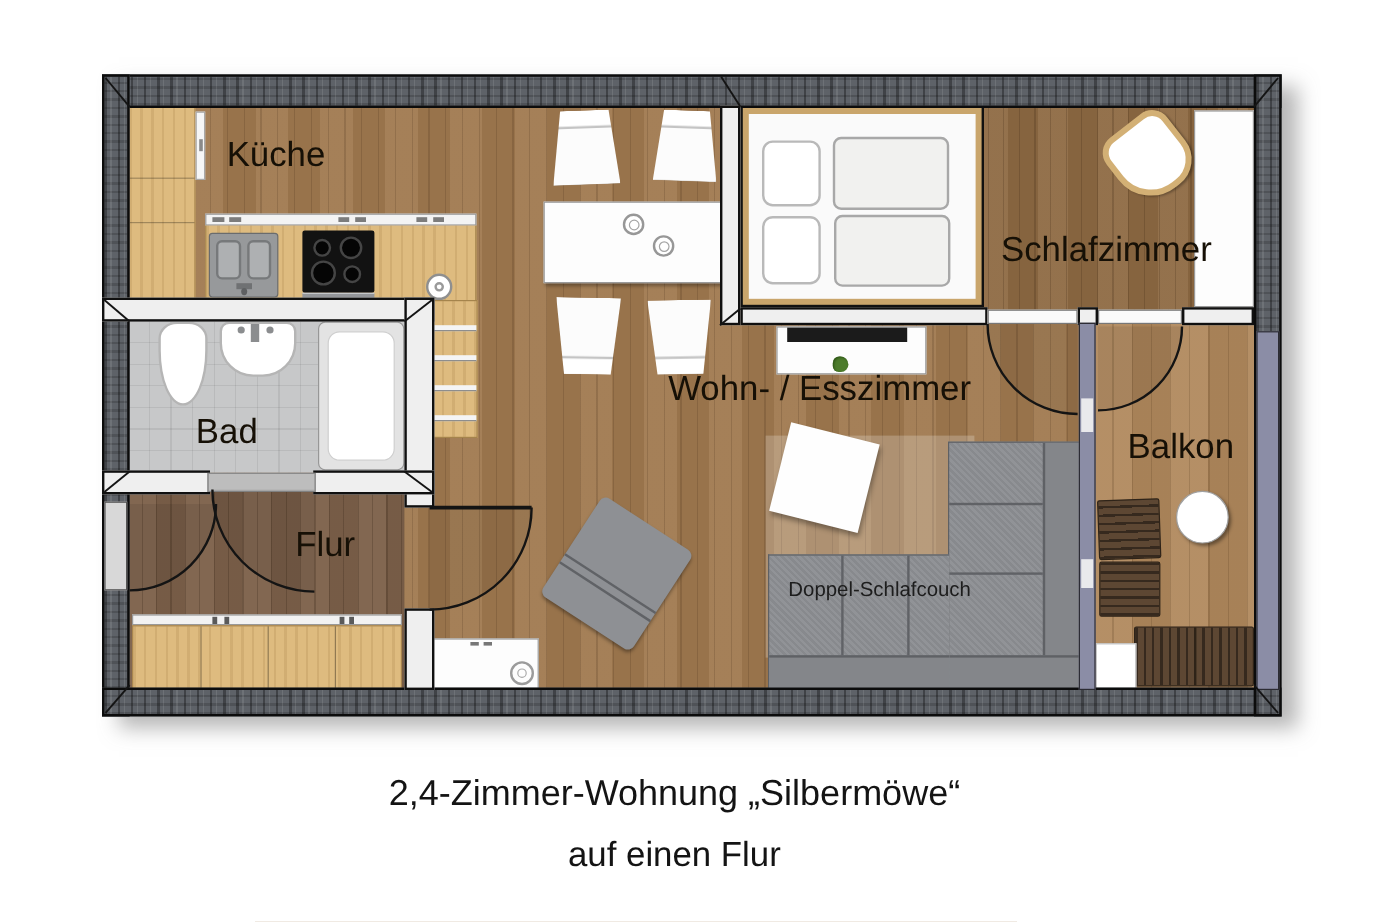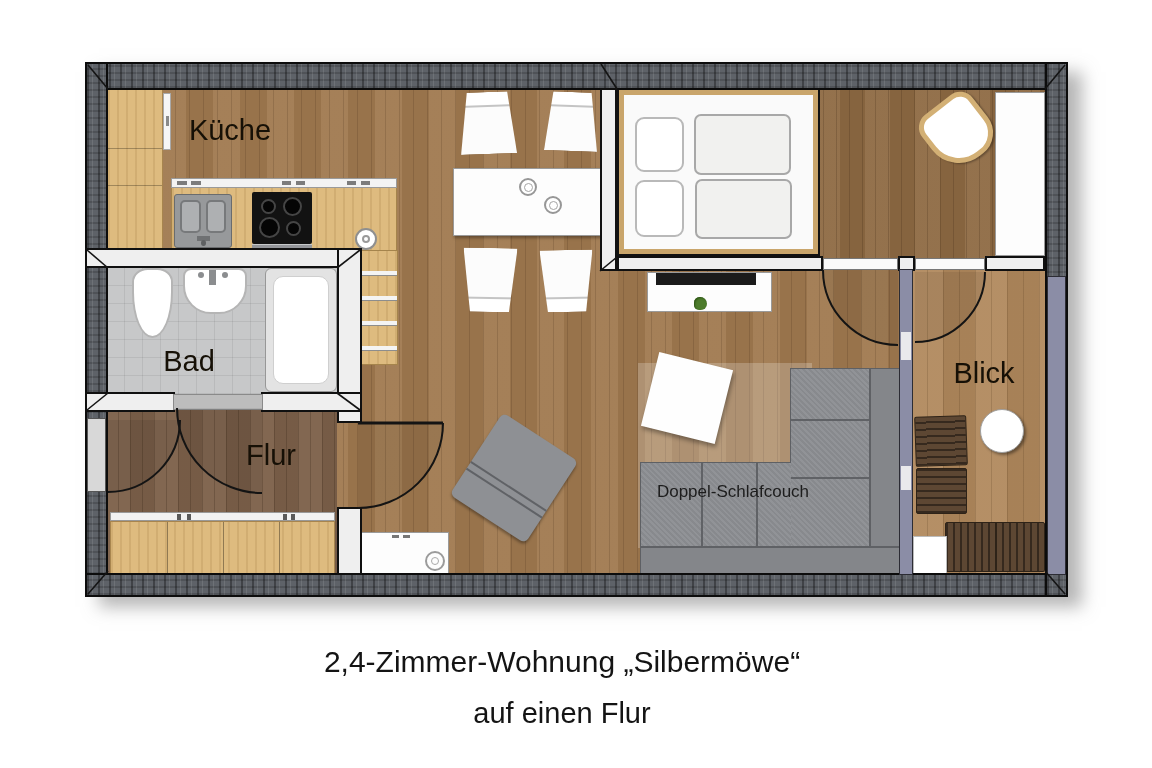--- a/index.html
+++ b/index.html
@@ -255,18 +255,20 @@
       <path d="M275,348 L252,331"></path>
         <path d="M2,348 L23,331"></path>
       <path d="M515,209 L532,195"></path>
         <path d="M516,2 L532,27"></path>
     </g>
   </svg>
 
   <div class="abs room-label" style="left:145px;top:68px;">Küche</div>
   <div class="abs room-label" style="left:104px;top:299px;">Bad</div>
   <div class="abs room-label" style="left:186px;top:393px;">Flur</div>
-  <div class="abs room-label" style="left:899px;top:311px;">Blick</div>
+  <div class="abs room-label" style="left:598px;top:263px;">Wohn- / Esszimmer</div>
+  <div class="abs room-label" style="left:837px;top:147px;">Schlafzimmer</div>
+  <div class="abs room-label" style="left:899px;top:311px;">Balkon</div>
   <div class="abs small-label" style="left:648px;top:430px;">Doppel-Schlafcouch</div>
 </div>
 
 <div class="abs caption" id="caption1">2,4-Zimmer-Wohnung „Silbermöwe“</div>
 <div class="abs caption" id="caption2">auf einen Flur</div>
 
 </body></html>

